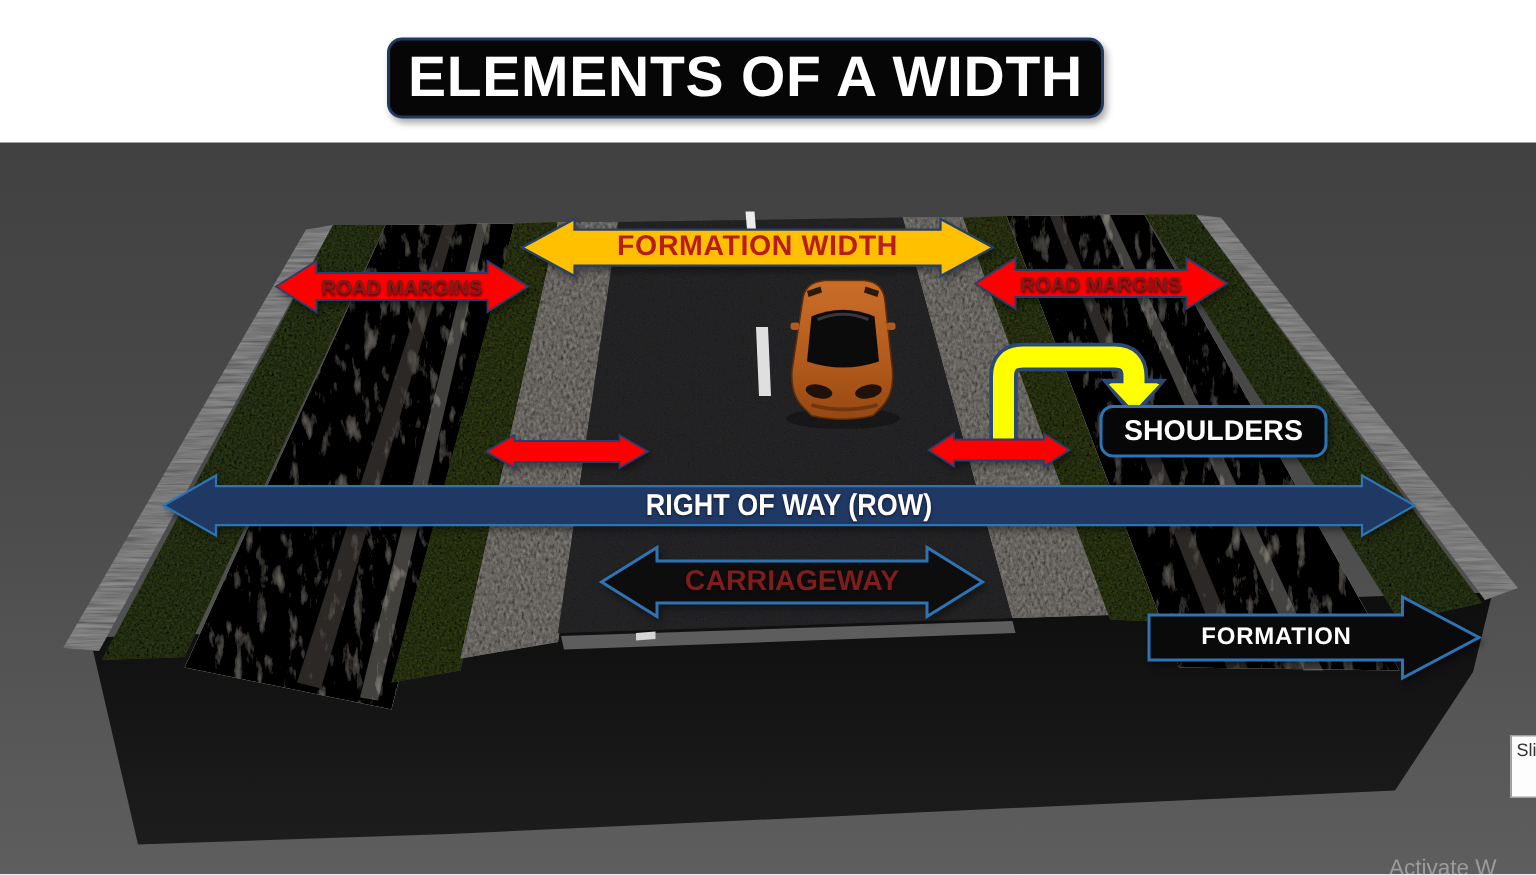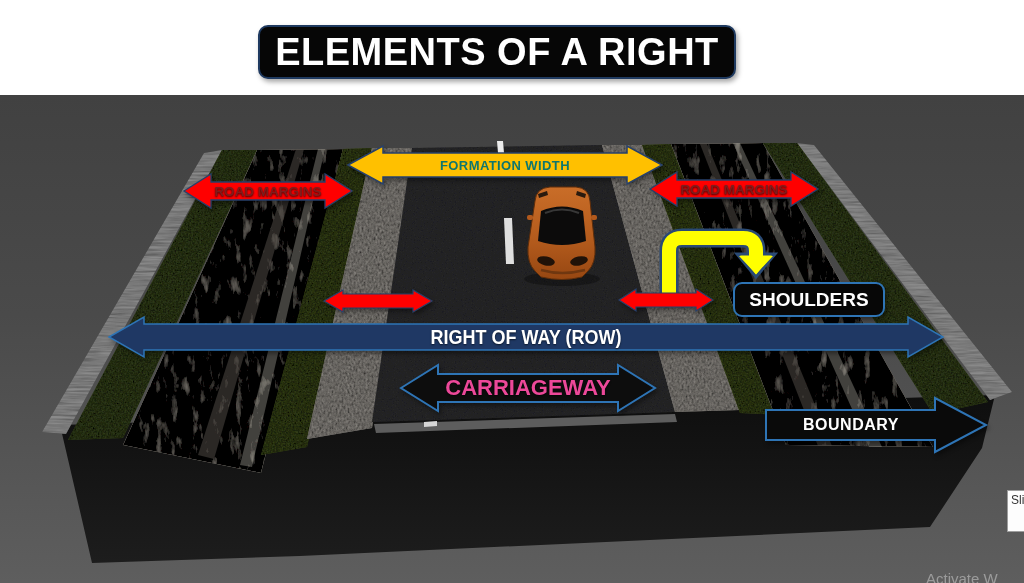--- a/index.html
+++ b/index.html
@@ -10,41 +10,41 @@
     display:flex;align-items:center;justify-content:center;color:#fff;font-weight:bold;
     font-size:38px;letter-spacing:.5px;box-sizing:border-box;}
   .scene{position:absolute;left:0;top:95px;width:1024px;height:488px;
     background:linear-gradient(180deg,#414141 0%,#4a4a4a 45%,#5e5e5e 100%);}
   .scene svg.base{position:absolute;left:0;top:0;}
   .arrow{position:absolute;}
   .arrow svg{display:block;overflow:visible;filter:drop-shadow(2px 3px 2px rgba(0,0,0,.38));}
   .arrow .lbl{position:absolute;inset:0;display:flex;align-items:center;justify-content:center;
     font-weight:bold;white-space:nowrap;}
   .lbl.on-red{color:#7f1d1d;font-size:13.5px;text-shadow:0 1px 2px rgba(0,0,0,.75);}
-  .lbl.on-yellow{color:#0f766e;font-size:13px;letter-spacing:.4px;}
+  .lbl.on-yellow{color:#b91c1c;font-size:19px;letter-spacing:.4px;}
   .lbl.on-navy{color:#fff;font-size:20px;transform:scaleX(.9);text-shadow:0 1px 2px rgba(0,0,0,.6);}
-  .lbl.on-black{color:#ec4899;font-size:22px;text-shadow:0 1px 2px rgba(0,0,0,.6);}
+  .lbl.on-black{color:#7f1d1d;font-size:19px;text-shadow:0 1px 2px rgba(0,0,0,.6);}
   .shoulders-box{position:absolute;left:733px;top:270px;width:152px;height:35px;background:#070707;
     border:2px solid #2e74b5;border-radius:9px;box-shadow:2px 3px 4px rgba(0,0,0,.4);
     display:flex;align-items:center;justify-content:center;color:#fff;font-weight:bold;
-    font-size:19px;box-sizing:border-box;margin-top:12px;}
+    font-size:19px;box-sizing:border-box;}
   .bd-lbl{position:absolute;left:0;top:10px;width:172px;height:38px;display:flex;align-items:center;
     justify-content:center;color:#fff;font-weight:bold;font-size:16px;letter-spacing:.5px;}
   .slide-tooltip{position:absolute;left:1007px;top:490px;width:42px;height:42px;background:#fdfdfd;
     border:1px solid #9e9e9e;box-sizing:border-box;font-size:12px;color:#333;padding:2px 0 0 3px;}
   .watermark{position:absolute;left:926px;top:570px;font-size:15px;color:rgba(205,205,205,.55);
     white-space:nowrap;}
 </style>
 </head>
 <body>
 
 <div class="stage">
 
   <div class="title-box">
-    <span>ELEMENTS OF A RIGHT</span>
+    <span>ELEMENTS OF A WIDTH</span>
   </div>
 
   <div class="scene">
     <svg class="base" width="1024" height="488" viewBox="0 0 1024 488">
       <defs>
         <linearGradient id="faceGrad" x1="0" y1="0" x2="0" y2="1">
           <stop offset="0" stop-color="#0e0e0e"></stop>
             <stop offset="1" stop-color="#1d1d1d"></stop>
         </linearGradient>
         <linearGradient id="carGrad" x1="0" y1="0" x2="0" y2="1">
@@ -180,21 +180,21 @@
     <svg width="256" height="50" viewBox="0 0 256 50">
       <polygon points="1,25 38,2 38,11 218,11 218,2 255,25 218,48 218,39 38,39 38,48" fill="#0d0d0d" stroke="#2e74b5" stroke-width="2"></polygon>
     </svg>
     <span class="lbl on-black">CARRIAGEWAY</span>
   </div>
 
   <div class="arrow" style="left:765px;top:396px;width:222px;height:58px;">
     <svg width="222" height="58" viewBox="0 0 222 58">
       <polygon points="1,14 170,14 170,2 221,29 170,56 170,44 1,44" fill="#0a0a0a" stroke="#2e74b5" stroke-width="2"></polygon>
     </svg>
-    <span class="bd-lbl">BOUNDARY</span>
+    <span class="bd-lbl">FORMATION</span>
   </div>
 
   <div class="slide-tooltip">
     <span>Sli</span>
   </div>
 
   <div class="watermark">Activate W</div>
 
 </div>
 

